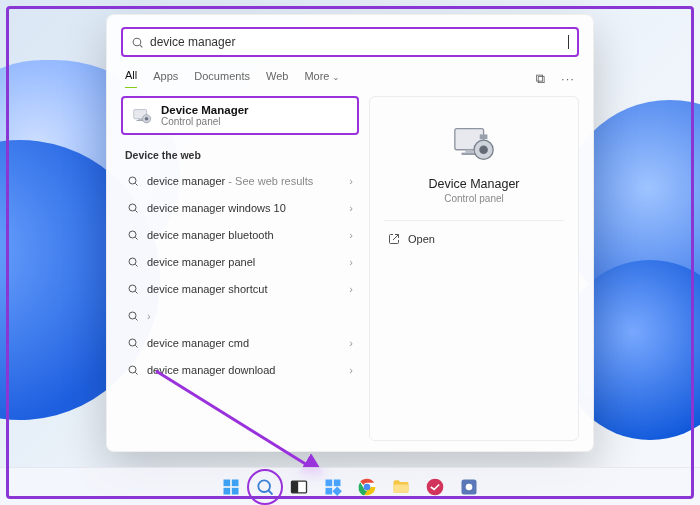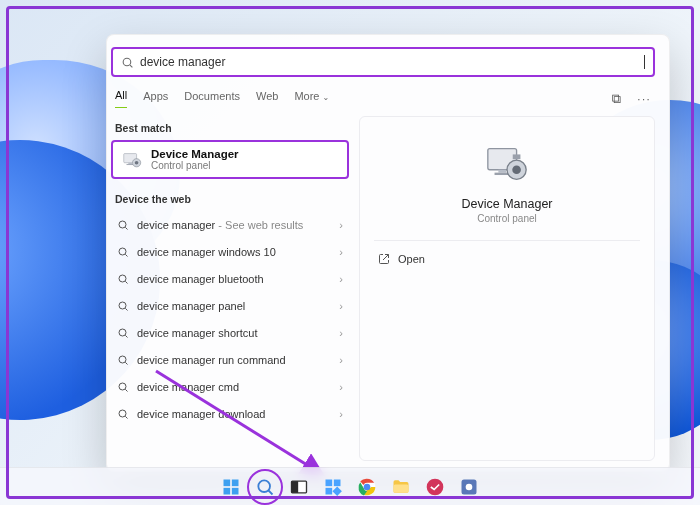--- a/index.html
+++ b/index.html
@@ -12,24 +12,24 @@
   
   .wallpaper { position:absolute; inset:0; background:linear-gradient(135deg,#dbe7f5 0%,#eef4fa 60%,#f5f8fc 100%); overflow:hidden; }
   .petal { position:absolute; border-radius:50%; }
   .p1 { width:280px; height:280px; left:-120px; top:140px; background:radial-gradient(circle at 35% 35%, #6fa6ff 0%, #1e5fe0 70%); transform:rotate(-15deg); }
   .p2 { width:240px; height:220px; left:-60px; top:60px; background:radial-gradient(circle at 40% 40%, #cfe0ff 0%, #6a9dff 80%); border-radius:45% 55% 50% 50%; }
   .p3 { width:220px; height:220px; right:-80px; top:100px; background:radial-gradient(circle at 40% 40%, #9fc4ff 0%, #2f6fe8 80%); }
   .p4 { width:180px; height:180px; right:-40px; top:260px; background:radial-gradient(circle at 40% 40%, #79a9ff 0%, #0852d8 80%); }
   .frame { position:absolute; inset:6px; border:3px solid #8a36d4; border-radius:4px; pointer-events:none; }
 
   .search-panel {
-    position:absolute; left:106px; top:14px; width:564px; height:438px;
+    position:absolute; left:106px; top:14px; width:488px; height:438px;
     background:rgba(253,253,254,0.97); border-radius:8px;
     box-shadow:0 18px 46px rgba(0,0,0,0.20); border:1px solid rgba(0,0,0,0.06);
-    display:flex; flex-direction:column; padding:12px 14px 10px 4px;margin-top:20px;
+    display:flex; flex-direction:column; padding:12px 14px 10px 14px;
   }
   .search-box {
     height:30px; background:#fff; border:2px solid #9a32dc; border-radius:4px;
     display:flex; align-items:center; padding:0 8px; gap:6px;
   }
   .search-box input {
     flex:1; border:none; outline:none; font-size:12px; color:#333; background:transparent;
   }
   .search-caret { width:1px; height:14px; background:#333; }
   .sicon { width:13px; height:13px; color:#6b6b6b; flex:none; }
@@ -115,21 +115,20 @@
     <span class="tab">Documents</span>
     <span class="tab">Web</span>
     <span class="tab"><span>More</span> <span style="font-size:8px;">⌄</span></span>
     <span class="tabs-spacer"></span>
     <span class="ti" style="font-size:13px;">⧉</span>
     <span class="ti" style="letter-spacing:1px;">···</span>
   </div>
 
   <div class="body">
     <div class="left">
-      <div class="section-label">Best match</div>
 
       <div class="best-match">
         <svg class="bm-icon" viewBox="0 0 48 48">
           <rect x="6" y="10" width="28" height="20" rx="2" fill="#e7e9ee" stroke="#9aa0ab" stroke-width="1.2"></rect>
           <rect x="16" y="30" width="8" height="3" fill="#b7bdc7"></rect>
             <rect x="12" y="33" width="16" height="2" fill="#9aa0ab"></rect>
           <circle cx="34" cy="30" r="9" fill="#cfd4dc" stroke="#7f8690" stroke-width="1.2"></circle>
           <circle cx="34" cy="30" r="4" fill="#6e7580"></circle>
         </svg>
         <div>
@@ -179,21 +178,20 @@
               <line x1="21" y1="21" x2="16.65" y2="16.65"></line>
             </svg>
             <span class="web-text">device manager <b>shortcut</b><span class="suffix"></span></span>
             <span class="chev">›</span>
           </div>
           <div class="web-item">
             <svg class="sicon" viewBox="0 0 24 24" fill="none" stroke="currentColor" stroke-width="2">
               <circle cx="11" cy="11" r="7"></circle>
               <line x1="21" y1="21" x2="16.65" y2="16.65"></line>
             </svg>
-            <span class="web-text">device manager <b>run command</b><span class="suffix"></span></span>
             <span class="chev">›</span>
           </div>
           <div class="web-item">
             <svg class="sicon" viewBox="0 0 24 24" fill="none" stroke="currentColor" stroke-width="2">
               <circle cx="11" cy="11" r="7"></circle>
               <line x1="21" y1="21" x2="16.65" y2="16.65"></line>
             </svg>
             <span class="web-text">device manager <b>cmd</b><span class="suffix"></span></span>
             <span class="chev">›</span>
           </div>

